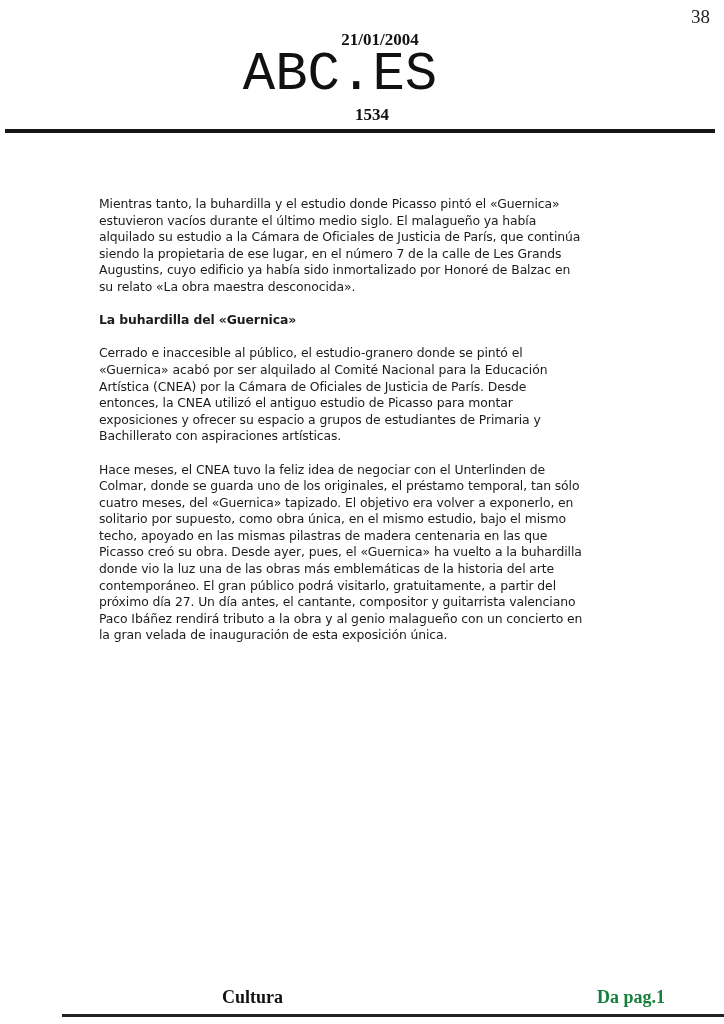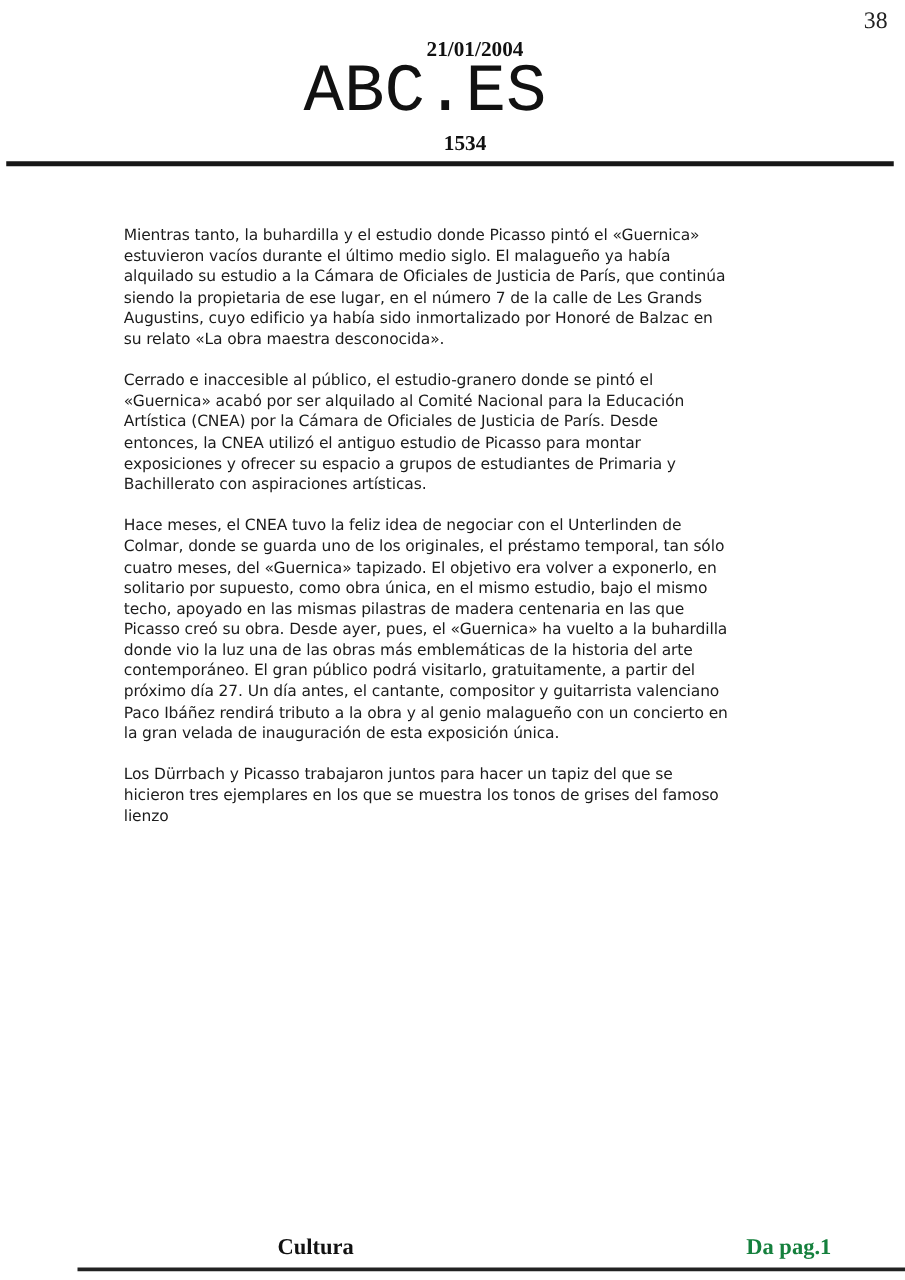--- a/index.html
+++ b/index.html
@@ -61,21 +61,21 @@
   .rule-top {
     position: absolute;
     top: 129px;
     left: 5px;
     right: 9px;
     height: 4px;
     background: #171717;
   }
   .article {
     position: absolute;
-    top: 180px;
+    top: 196px;
     left: 99px;
     width: 560px;
     font-size: 12.4px;
     line-height: 16.6px;
     letter-spacing: -0.1px;
     color: #1c1c1c;
   }
   .para {
     margin: 0 0 16.6px 0;
     white-space: pre;
@@ -128,43 +128,41 @@
   <div class="rule-top"></div>
 
   <div class="article">
     <div class="para">Mientras tanto, la buhardilla y el estudio donde Picasso pintó el «Guernica»
 estuvieron vacíos durante el último medio siglo. El malagueño ya había
 alquilado su estudio a la Cámara de Oficiales de Justicia de París, que continúa
 siendo la propietaria de ese lugar, en el número 7 de la calle de Les Grands
 Augustins, cuyo edificio ya había sido inmortalizado por Honoré de Balzac en
 su relato «La obra maestra desconocida».</div>
 
+    <div class="section-heading">La buhardilla del «Guernica»</div>
 
     <div class="para">Cerrado e inaccesible al público, el estudio-granero donde se pintó el
 «Guernica» acabó por ser alquilado al Comité Nacional para la Educación
 Artística (CNEA) por la Cámara de Oficiales de Justicia de París. Desde
 entonces, la CNEA utilizó el antiguo estudio de Picasso para montar
 exposiciones y ofrecer su espacio a grupos de estudiantes de Primaria y
 Bachillerato con aspiraciones artísticas.</div>
 
     <div class="para">Hace meses, el CNEA tuvo la feliz idea de negociar con el Unterlinden de
 Colmar, donde se guarda uno de los originales, el préstamo temporal, tan sólo
 cuatro meses, del «Guernica» tapizado. El objetivo era volver a exponerlo, en
 solitario por supuesto, como obra única, en el mismo estudio, bajo el mismo
 techo, apoyado en las mismas pilastras de madera centenaria en las que
 Picasso creó su obra. Desde ayer, pues, el «Guernica» ha vuelto a la buhardilla
 donde vio la luz una de las obras más emblemáticas de la historia del arte
 contemporáneo. El gran público podrá visitarlo, gratuitamente, a partir del
 próximo día 27. Un día antes, el cantante, compositor y guitarrista valenciano
 Paco Ibáñez rendirá tributo a la obra y al genio malagueño con un concierto en
 la gran velada de inauguración de esta exposición única.</div>
 
-    <div class="para">Los Dürrbach y Picasso trabajaron juntos para hacer un tapiz del que se
-hicieron tres ejemplares en los que se muestra los tonos de grises del famoso
-lienzo</div>
   </div>
 
   <div class="footer-section">Cultura</div>
 
   <div class="footer-source">Da pag.1</div>
 
   <div class="rule-bottom"></div>
 
 </div>
 

